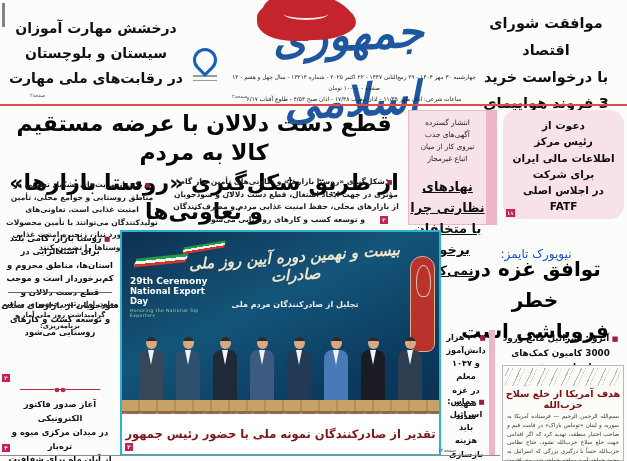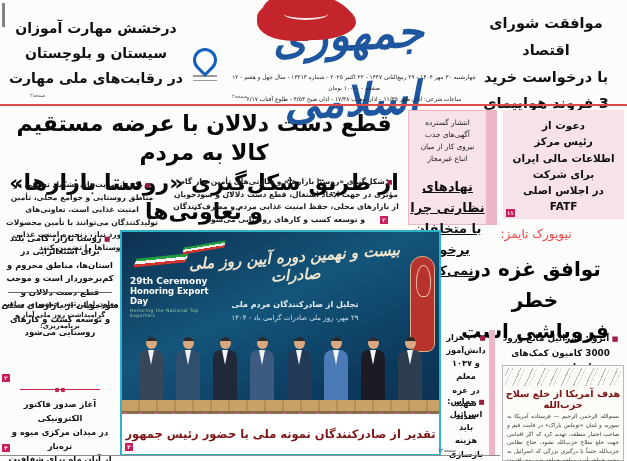--- a/index.html
+++ b/index.html
@@ -29,21 +29,21 @@
   .sub-right { left:170px; top:176px; width:232px; font-size:7.6px; line-height:1.66; }
   .sub-left  { left:2px;  top:179px; width:160px; font-size:7.6px; line-height:1.66; }
   .bullet::before { content:"■ "; color:#9e1b42; font-size:.8em; }
 
   
   .box-jobs { left:408px; top:110px; width:79px; height:115px; background:#f8e2e9; border:1px solid #eab6c8; text-align:center; padding-top:6px; }
   .jobs-top  { font-size:7.4px; font-weight:500; line-height:1.62; color:#222; }
   .jobs-bold { font-size:13px; font-weight:bold; line-height:1.62; color:#111; margin-top:11px;text-decoration:underline; }
   .pink-bar  { background:#edb6c8; }
   .bar-1 { left:487px; top:110px; width:10px; height:115px; }
-  .box-fatf { left:503px; top:110px; width:121px; height:109px; background:#f8e2e9; text-align:center; font-weight:bold; font-size:10.5px; line-height:1.55; padding-top:7px; color:#0d0d0d; }
+  .box-fatf { left:503px; top:110px; width:121px; height:109px; background:#f8e2e9; text-align:center; font-weight:bold; font-size:10.5px; line-height:1.55; padding-top:7px; color:#0d0d0d;border-radius:14px; }
 
   .badge { position:absolute; min-width:8px; height:8px; background:#c81e5b; color:#fff; font-size:5.5px; line-height:8px; text-align:center; padding:0 1px; font-weight:bold; z-index:4; }
 
   
   .photo-box { left:120px; top:230px; width:321px; height:226px; border:2px solid #2fb3cd; background:#fff; }
   .photo { position:absolute; top:0; left:0; right:0; height:194px; overflow:hidden; background:linear-gradient(155deg,#0d3050 0%,#14557a 40%,#0b3a5e 75%,#0d2f4e 100%); }
   .p-title { position:absolute; top:16px; right:28px; width:232px; text-align:center; color:#efe7cf; font-size:15px; font-weight:bold; font-style:italic; transform:rotate(-4deg); }
   .p-sub1 { position:absolute; top:68px; right:38px; width:212px; color:#e9eff5; font-size:8px; font-weight:bold; letter-spacing:1px; text-align:center; }
   .p-sub2 { position:absolute; top:82px; right:38px; width:212px; color:#cfe0ea; font-size:7px; letter-spacing:.5px; text-align:center; }
   .p-en { position:absolute; left:8px; top:44px; width:94px; color:#fff; direction:ltr; text-align:left; }
@@ -62,21 +62,21 @@
   .person .torso::before { content:""; position:absolute; left:50%; transform:translateX(-50%); top:0; width:6px; height:15px; background:#f2f2f2; clip-path:polygon(0 0,100% 0,50% 100%); }
   .stage-wood { position:absolute; bottom:14px; left:0; right:0; height:12px; background:repeating-linear-gradient(90deg,#c8a167 0 16px,#b68d50 16px 18px); }
   .flowers { position:absolute; bottom:0; left:0; right:0; height:15px; background-color:#8a6a4c;
     background-image:radial-gradient(circle at 3px 4px,#d06a9c 2px,transparent 3px),
                      radial-gradient(circle at 9px 10px,#eee4d4 2px,transparent 3px),
                      radial-gradient(circle at 13px 4px,#6d9054 1.5px,transparent 2.5px);
     background-size:16px 13px; }
   .caption-row { position:absolute; left:0; right:0; bottom:0; height:40px; display:flex; align-items:center; justify-content:center; background:#fff; color:#7d1616; font-weight:bold; font-size:11.5px; }
 
   
-  .nyt-kicker { left:452px; top:227px; width:168px; font-size:12px; text-align:center; color:#ef4444; }
+  .nyt-kicker { left:452px; top:247px; width:168px; font-size:12px; text-align:center; color:#1d4ed8; }
   .gaza-headline { left:448px; top:254px; width:174px; font-size:20px; font-weight:bold; text-align:center; line-height:1.55; color:#000; }
   .unrwa { left:497px; top:331px; width:127px; font-size:8.8px; font-weight:bold; text-align:center; line-height:1.65; color:#111; }
   .bar-2 { left:489px; top:330px; width:6px; height:126px; }
   .students { left:444px; top:331px; width:44px; font-size:8.2px; font-weight:bold; text-align:center; line-height:1.6; color:#111; }
   .hamas { left:444px; top:395px; width:44px; font-size:8.2px; font-weight:bold; text-align:center; line-height:1.6; color:#111; }
   .gaza-ref { left:438px; top:447px; }
 
   .editorial { left:502px; top:365px; width:122px; height:96px; border:1px solid #b9b9b9; background:#fcfbf7; }
   .ed-pattern { height:18px; margin:2px 2px 0; opacity:.7;
     background:repeating-linear-gradient(115deg, transparent 0 3px, #9a9a9a 3px 4px, transparent 4px 7px, #b5b5b5 7px 7.5px, transparent 7.5px 11px); }
@@ -149,24 +149,23 @@
 در اجلاس اصلی
 FATF</div>
   <div class="badge" style="left:506px; top:209px;">۱۱</div>
 
   <div class="abs photo-box">
     <div class="photo">
       <div class="flag flag1"></div>
       <div class="flag flag2"></div>
       <div class="p-title">بیست و نهمین دوره آیین روز ملی صادرات</div>
       <div class="p-sub1">تجلیل از صادرکنندگان مردم ملی</div>
-      <div class="p-sub2">۲۹ مهر، روز ملی صادرات گرامی باد - ۱۴۰۴</div>
       <div class="p-en">
         <div class="en1">29th Ceremony</div>
-        <div class="en2">Honoring Export Day</div>
+        <div class="en2">National Export Day</div>
         <div class="en3">Honoring the National Top Exporters</div>
       </div>
       <div class="emblem"></div>
       <div class="persons">
         <div class="person" style="--suit:#2c3e50">
             <div class="head"></div>
             <div class="torso"></div>
           </div>
         <div class="person" style="--suit:#1b1b24">
             <div class="head"></div>

